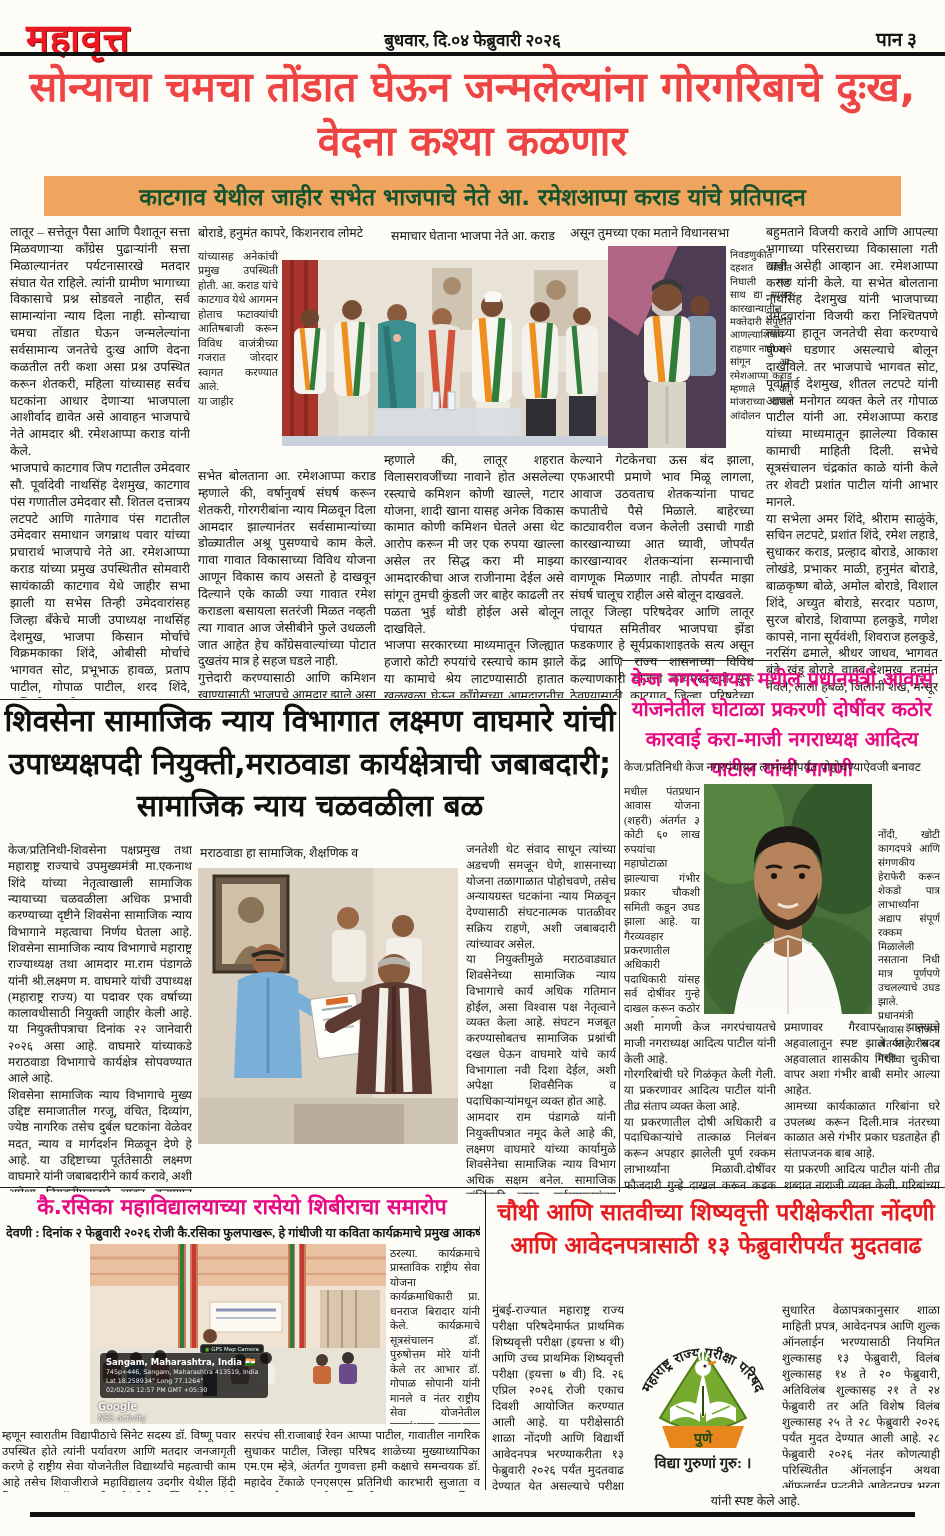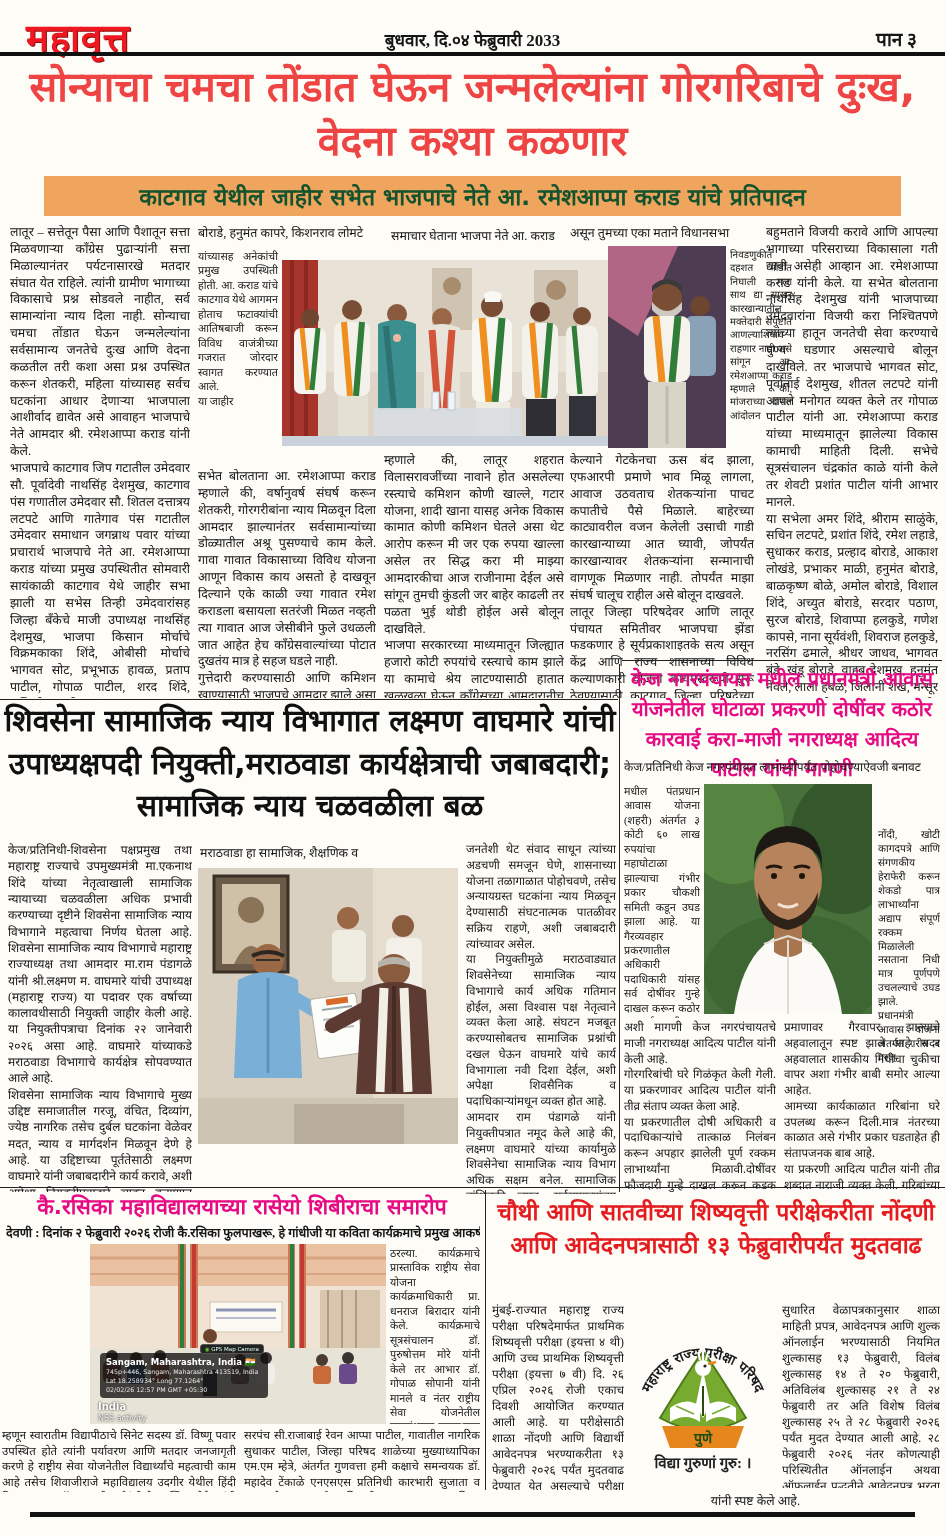--- a/index.html
+++ b/index.html
@@ -61,21 +61,21 @@
 
   .vline { background:#222; width:1px; }
   .hline { background:#222; height:1px; }
 </style>
 </head>
 <body>
 
 <div class="page">
 
   <div class="abs masthead">महावृत्त</div>
-  <div class="abs dateline">बुधवार, दि.०४ फेब्रुवारी 2033</div>
+  <div class="abs dateline">बुधवार, दि.०४ फेब्रुवारी २०२६</div>
   <div class="abs pageno">पान ३</div>
   <div class="abs rule" style="left:0;top:52px;width:945px;height:4px;"></div>
 
   <div class="abs lead-headline">सोन्याचा चमचा तोंडात घेऊन जन्मलेल्यांना गोरगरिबाचे दुःख, वेदना कश्या कळणार</div>
   <div class="abs lead-banner">
     <span>काटगाव येथील जाहीर सभेत भाजपाचे नेते आ. रमेशआप्पा कराड यांचे प्रतिपादन</span>
   </div>
 
   <div class="abs bt" style="left:10px;top:224px;width:180px;height:474px;">लातूर – सत्तेतून पैसा आणि पैशातून सत्ता मिळवणाऱ्या काँग्रेस पुढाऱ्यांनी सत्ता मिळाल्यानंतर पर्यटनासारखे मतदार संघात येत राहिले. त्यांनी ग्रामीण भागाच्या विकासाचे प्रश्न सोडवले नाहीत, सर्व सामान्यांना न्याय दिला नाही. सोन्याचा चमचा तोंडात घेऊन जन्मलेल्यांना सर्वसामान्य जनतेचे दुःख आणि वेदना कळतील तरी कशा असा प्रश्न उपस्थित करून शेतकरी, महिला यांच्यासह सर्वच घटकांना आधार देणाऱ्या भाजपाला आशीर्वाद द्यावेत असे आवाहन भाजपाचे नेते आमदार श्री. रमेशआप्पा कराड यांनी केले.
 भाजपाचे काटगाव जिप गटातील उमेदवार सौ. पूर्वादेवी नाथसिंह देशमुख, काटगाव पंस गणातील उमेदवार सौ. शितल दत्तात्रय लटपटे आणि गातेगाव पंस गटातील उमेदवार समाधान जगन्नाथ पवार यांच्या प्रचारार्थ भाजपाचे नेते आ. रमेशआप्पा कराड यांच्या प्रमुख उपस्थितीत सोमवारी सायंकाळी काटगाव येथे जाहीर सभा झाली या सभेस तिन्ही उमेदवारांसह जिल्हा बँकेचे माजी उपाध्यक्ष नाथसिंह देशमुख, भाजपा किसान मोर्चाचे विक्रमकाका शिंदे, ओबीसी मोर्चाचे भागवत सोट, प्रभूभाऊ हावळ, प्रताप पाटील, गोपाळ पाटील, शरद शिंदे, अभिजीत पाटील, शंकर चव्हाण, प्रशांत पाटील, चंद्रकांत बोराडे, विष्णू पोहरेगावकर, ज्ञानेश्वर जुगल, ईश्वर बुलबुले, श्रीकांत</div>
@@ -309,21 +309,21 @@
         <rect x="113" y="126" width="14" height="26" fill="#3a3a42"></rect>
       </g>
     </svg>
     <div class="geotag">
       <div class="gt-badge">GPS Map Camera</div>
       <div class="gt-title">Sangam, Maharashtra, India 🇮🇳</div>
       <div class="gt-line">745p+446, Sangam, Maharashtra 413519, India</div>
       <div class="gt-line">Lat 18.258934° Long 77.1264°</div>
       <div class="gt-line">02/02/26 12:57 PM GMT +05:30</div>
     </div>
-    <div class="gmark">India</div>
+    <div class="gmark">Google</div>
     <div class="nssact">NSS activity</div>
   </div>
 
   <div class="abs bt-sm" style="left:390px;top:1246px;width:90px;height:178px;">ठरल्या. कार्यक्रमाचे प्रास्ताविक राष्ट्रीय सेवा योजना कार्यक्रमाधिकारी प्रा. धनराज बिरादार यांनी केले. कार्यक्रमाचे सूत्रसंचालन डॉ. पुरुषोत्तम मोरे यांनी केले तर आभार डॉ. गोपाळ सोपानी यांनी मानले व नंतर राष्ट्रीय सेवा योजनेतील जलसंधारण व्यवस्थापन आणि ओसाड भूमी विकासाची शपथ प्रा डॉ.पुरुषोत्तम मोरे यांनी दिली. यावेळी गावच्या</div>
   <div class="abs bt" style="left:2px;top:1428px;width:234px;height:64px;font-size:11.4px;">म्हणून स्वारातीम विद्यापीठाचे सिनेट सदस्य डॉ. विष्णू पवार उपस्थित होते त्यांनी पर्यावरण आणि मतदार जनजागृती करणे हे राष्ट्रीय सेवा योजनेतील विद्यार्थ्यांचे महत्वाची काम आहे तसेच शिवाजीराजे महाविद्यालय उदगीर येथील हिंदी विभाग प्रमुख डॉ. बालाजी सूर्यवंशी हे उपस्थित होते त्यांनी राष्ट्रीय सेवा योजनेतील युवकांची भूमिका स्पष्ट केली तसेच त्यांनी सादर केलेल्या माय ,</div>
   <div class="abs bt" style="left:244px;top:1428px;width:236px;height:64px;font-size:11.4px;">सरपंच सी.राजाबाई रेवन आप्पा पाटील, गावातील नागरिक सुधाकर पाटील, जिल्हा परिषद शाळेच्या मुख्याध्यापिका एम.एम म्हेत्रे, अंतर्गत गुणवत्ता हमी कक्षाचे समन्वयक डॉ. महादेव टेंकाळे एनएसएस प्रतिनिधी कारभारी सुजाता व एजास शेख, सहकार्यक्रमाधिकारी प्रा. शुभम जाधव, राधिका गरिबे यांच्यासह स्वयंसेवक स्वयंसेविका उपस्थित होते.</div>
 
   <div class="abs sch-headline">चौथी आणि सातवीच्या शिष्यवृत्ती परीक्षेकरीता नोंदणी आणि आवेदनपत्रासाठी १३ फेब्रुवारीपर्यंत मुदतवाढ</div>
   <div class="abs bt" style="left:492px;top:1302px;width:132px;height:188px;font-size:11.8px;">मुंबई-राज्यात महाराष्ट्र राज्य परीक्षा परिषदेमार्फत प्राथमिक शिष्यवृत्ती परीक्षा (इयत्ता ४ थी) आणि उच्च प्राथमिक शिष्यवृत्ती परीक्षा (इयत्ता ७ वी) दि. २६ एप्रिल २०२६ रोजी एकाच दिवशी आयोजित करण्यात आली आहे. या परीक्षेसाठी शाळा नोंदणी आणि विद्यार्थी आवेदनपत्र भरण्याकरीता १३ फेब्रुवारी २०२६ पर्यंत मुदतवाढ देण्यात येत असल्याचे परीक्षा परिषदेमार्फत कळविण्यात आले आहे.</div>
 

